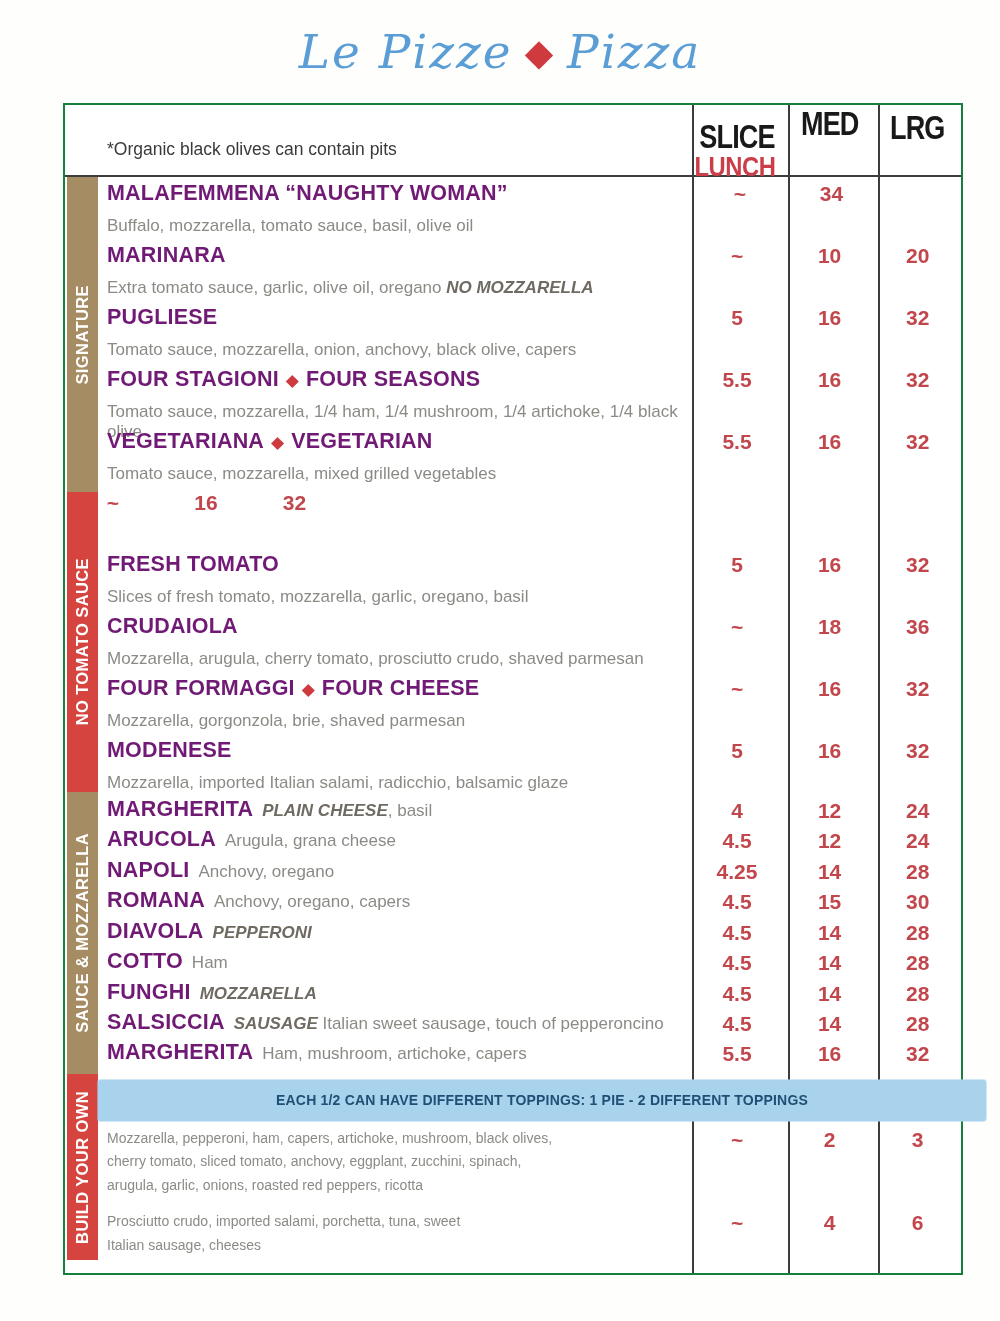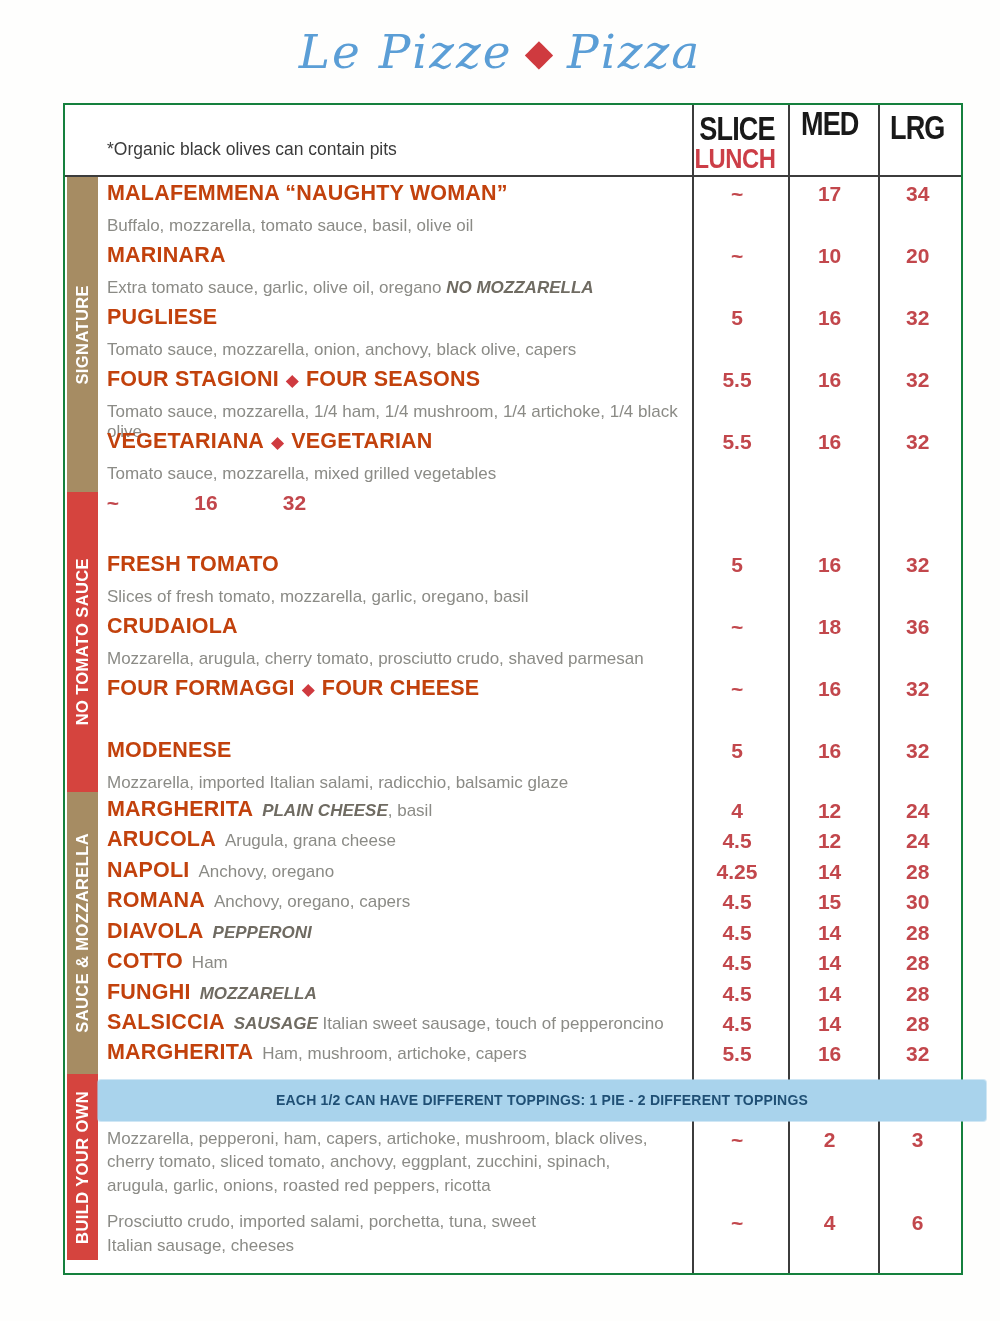--- a/index.html
+++ b/index.html
@@ -28,21 +28,21 @@
     border:2px solid #15803d;box-sizing:border-box;background:#fff;
   }
   .vline{position:absolute;top:0;bottom:0;width:2px;background:#3c3c3c;}
   .vl1{left:627px}.vl2{left:723px}.vl3{left:813px}
 
   
   .header-row{display:flex;height:72px;border-bottom:2px solid #3c3c3c;box-sizing:border-box;}
   .note-cell{width:627px;box-sizing:border-box;padding:34px 0 0 42px;
     font-size:17.5px;color:#3a3a3a;}
   .hcell{box-sizing:border-box;text-align:center;}
-  .h-slice{width:96px;padding-top:8px;}
+  .h-slice{width:96px;padding-top:16px;}
   .h-med{width:90px;padding-top:3px;}
   .h-lrg{width:87px;padding-top:7px;}
   .big-head{
     display:block;font-weight:bold;color:#191919;font-size:33px;line-height:32px;
     transform:scaleX(0.82);transform-origin:50% 0;letter-spacing:-1px;
   }
   .lunch-head{
     display:block;font-weight:bold;color:#cc3e47;font-size:28px;line-height:28px;
     transform:scaleX(0.85);transform-origin:8% 0;text-align:left;padding-left:5px;letter-spacing:-0.5px;
   }
@@ -65,21 +65,21 @@
   .row .c-name{width:627px;box-sizing:border-box;padding-left:42px;}
   .row .c-p{width:96px;text-align:center;color:#c2474c;font-weight:bold;font-size:21px;}
   .row .c-med{width:90px;}
   .row .c-lrg{width:87px;}
   .row.stacked{height:61.9px;}
   .row.stacked .c-name{padding-top:3px;}
   .row.stacked .c-p{padding-top:4px;line-height:26px;}
   .row.inline{height:30.45px;}
   .row.inline .c-name{line-height:30.45px;white-space:nowrap;}
   .row.inline .c-p{line-height:30.45px;}
-  .nm{color:#c2410c;font-weight:bold;font-size:21.5px;line-height:26px;letter-spacing:0.2px;}
+  .nm{color:#701a75;font-weight:bold;font-size:21.5px;line-height:26px;letter-spacing:0.2px;}
   .dm{color:#cf3a3f;font-size:17px;margin:0 7px;}
   .dm:empty{display:none;}
   .dwrap{font-size:17px;color:#8b8b86;line-height:20px;}
   .row.stacked .dwrap{display:block;margin-top:10px;}
   .row.inline .dwrap{margin-left:9px;}
   .it{color:#6f6b62;font-weight:bold;font-style:italic;}
   .it:empty{display:none;}
   .dg:empty{display:none;}
 
   
@@ -88,21 +88,21 @@
     background:#a9d3ec;border-radius:3px;
     color:#1f4f74;font-weight:bold;font-size:14px;line-height:41px;text-align:center;
     letter-spacing:0.2px;
     box-shadow:0 0 0 1px rgba(169,211,236,0.55);
   }
 
   
   .byo-row{display:flex;margin-top:6px;}
   .byo-row .c-name{
     width:627px;box-sizing:border-box;padding-left:42px;
-    font-size:17px;color:#8b8b86;line-height:23.5px;white-space:pre-line;
+    font-size:14px;color:#8b8b86;line-height:23.5px;white-space:pre-line;
   }
   .byo-row .c-p{width:96px;text-align:center;color:#c2474c;font-weight:bold;font-size:21px;line-height:23.5px;padding-top:1px;}
   .byo-row .c-med{width:90px;}
   .byo-row .c-lrg{width:87px;}
   .byo-2{margin-top:13px;}
 </style>
 </head>
 <body>
 
 <div class="page">
@@ -126,21 +126,20 @@
       </div>
       <div class="hcell h-lrg">
         <span class="big-head">LRG</span>
       </div>
     </div>
 
     <div class="rows">
         <div class="row stacked">
     <div class="c-name"><span class="nm">MALAFEMMENA “NAUGHTY WOMAN”</span><span class="nm"></span><span class="dwrap"><span class="dg">Buffalo, mozzarella, tomato sauce, basil, olive oil</span></span></div>
     <div class="c-p">~</div>
-    <div class="c-p c-med">17</div>
     <div class="c-p c-lrg">34</div>
   </div>
         <div class="row stacked">
     <div class="c-name"><span class="nm">MARINARA</span><span class="nm"></span><span class="dwrap"><span class="dg">Extra tomato sauce, garlic, olive oil, oregano </span><span class="it">NO MOZZARELLA</span></span></div>
     <div class="c-p">~</div>
     <div class="c-p c-med">10</div>
     <div class="c-p c-lrg">20</div>
   </div>
         <div class="row stacked">
     <div class="c-name"><span class="nm">PUGLIESE</span><span class="nm"></span><span class="dwrap"><span class="dg">Tomato sauce, mozzarella, onion, anchovy, black olive, capers</span></span></div>
@@ -171,21 +170,21 @@
     <div class="c-p c-med">16</div>
     <div class="c-p c-lrg">32</div>
   </div>
         <div class="row stacked">
     <div class="c-name"><span class="nm">CRUDAIOLA</span><span class="nm"></span><span class="dwrap"><span class="dg">Mozzarella, arugula, cherry tomato, prosciutto crudo, shaved parmesan</span></span></div>
     <div class="c-p">~</div>
     <div class="c-p c-med">18</div>
     <div class="c-p c-lrg">36</div>
   </div>
         <div class="row stacked">
-    <div class="c-name"><span class="nm">FOUR FORMAGGI</span><span class="dm">◆</span><span class="nm">FOUR CHEESE</span></div>
+    <div class="c-name"><span class="nm">FOUR FORMAGGI</span><span class="dm">◆</span><span class="nm">FOUR CHEESE</span><span class="dwrap"><span class="dg">Mozzarella, gorgonzola, brie, shaved parmesan</span></span></div>
     <div class="c-p">~</div>
     <div class="c-p c-med">16</div>
     <div class="c-p c-lrg">32</div>
   </div>
         <div class="row stacked">
     <div class="c-name"><span class="nm">MODENESE</span><span class="nm"></span><span class="dwrap"><span class="dg">Mozzarella, imported Italian salami, radicchio, balsamic glaze</span></span></div>
     <div class="c-p">5</div>
     <div class="c-p c-med">16</div>
     <div class="c-p c-lrg">32</div>
   </div>

